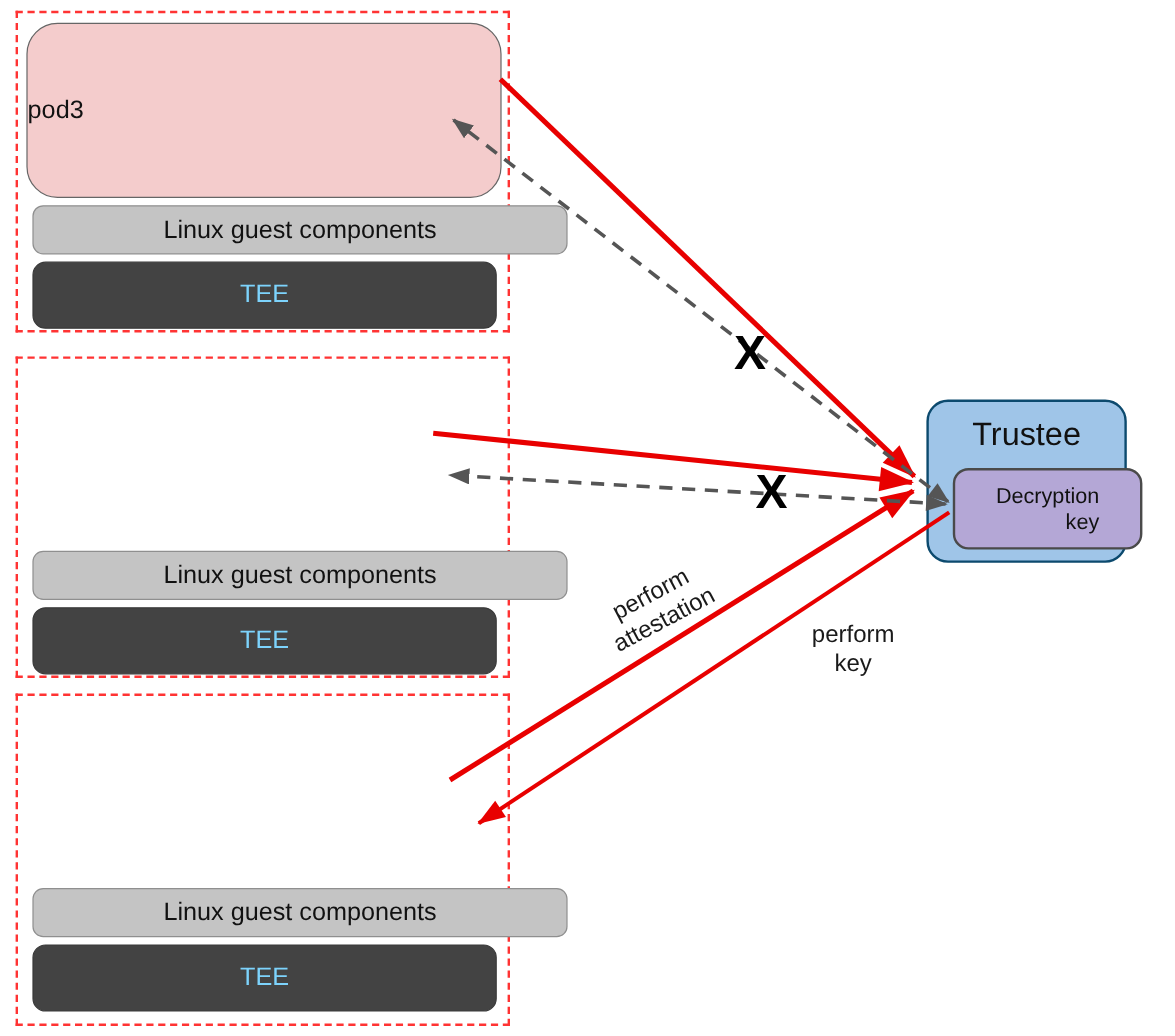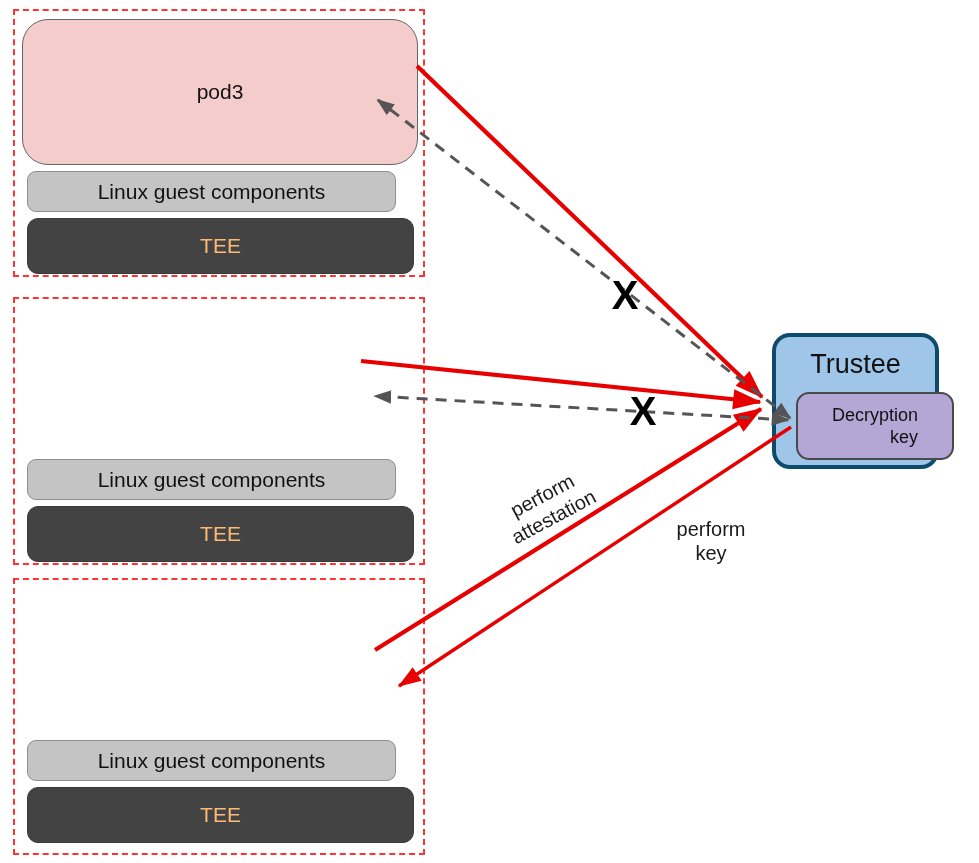--- a/index.html
+++ b/index.html
@@ -22,55 +22,55 @@
     background: transparent;
     z-index: 1;
   }
   .pod-box {
     position: absolute;
     left: 7px; top: 8px;
     width: 396px; height: 146px;
     background: #f4cccc;
     border: 1.5px solid #666666;
     border-radius: 26px;
-    display: flex; align-items: center; justify-content: center;
+    display: flex; align-items: center; justify-content: flex-start;
     font-size: 21px;
   }
   .components-bar {
     position: absolute;
     left: 12px; top: 160px;
-    width: 369px; height: 41px;
+    width: 446px; height: 41px;
     background: #c4c4c4;
     border: 1.5px solid #8f8f8f;
     border-radius: 9px;
     display: flex; align-items: center; justify-content: center;
     font-size: 21px;
   }
   .tee-bar {
     position: absolute;
     left: 12px; top: 207px;
     width: 387px; height: 56px;
     background: #434343;
     border: 1.5px solid #3a3a3a;
     border-radius: 11px;
     display: flex; align-items: center; justify-content: center;
     font-size: 21px;
-    color: #fdba74;
+    color: #7dd3fc;
   }
   #group-pod3 { top: 9px;  height: 268px; }
   #group-pod2 { top: 297px; height: 268px; }
   #group-pod1 { top: 578px; height: 277px; }
 
   
   .trustee-box {
     position: absolute;
     left: 772px; top: 333px;
     width: 167px; height: 136px;
     background: #9fc5e8;
-    border: 4px solid #0c4a6e;
+    border: 2px solid #0c4a6e;
     border-radius: 18px;
     z-index: 1;
   }
   .trustee-title {
     position: absolute;
     left: 0; top: 12px;
     width: 100%;
     text-align: center;
     font-size: 27px;
   }

